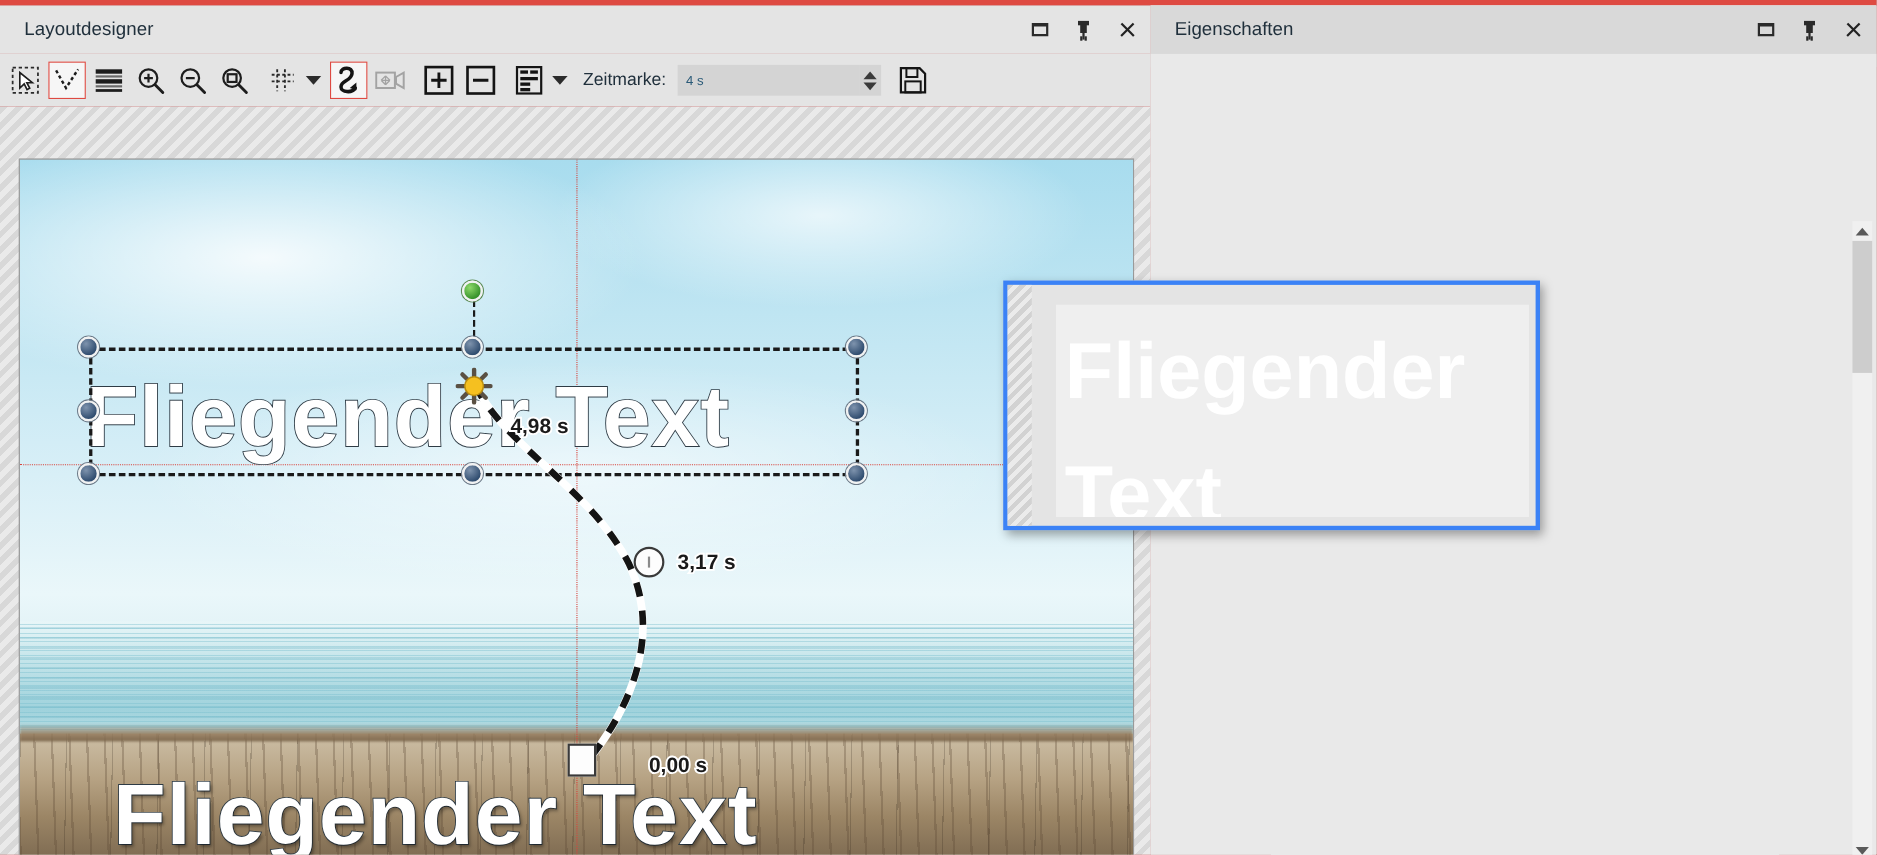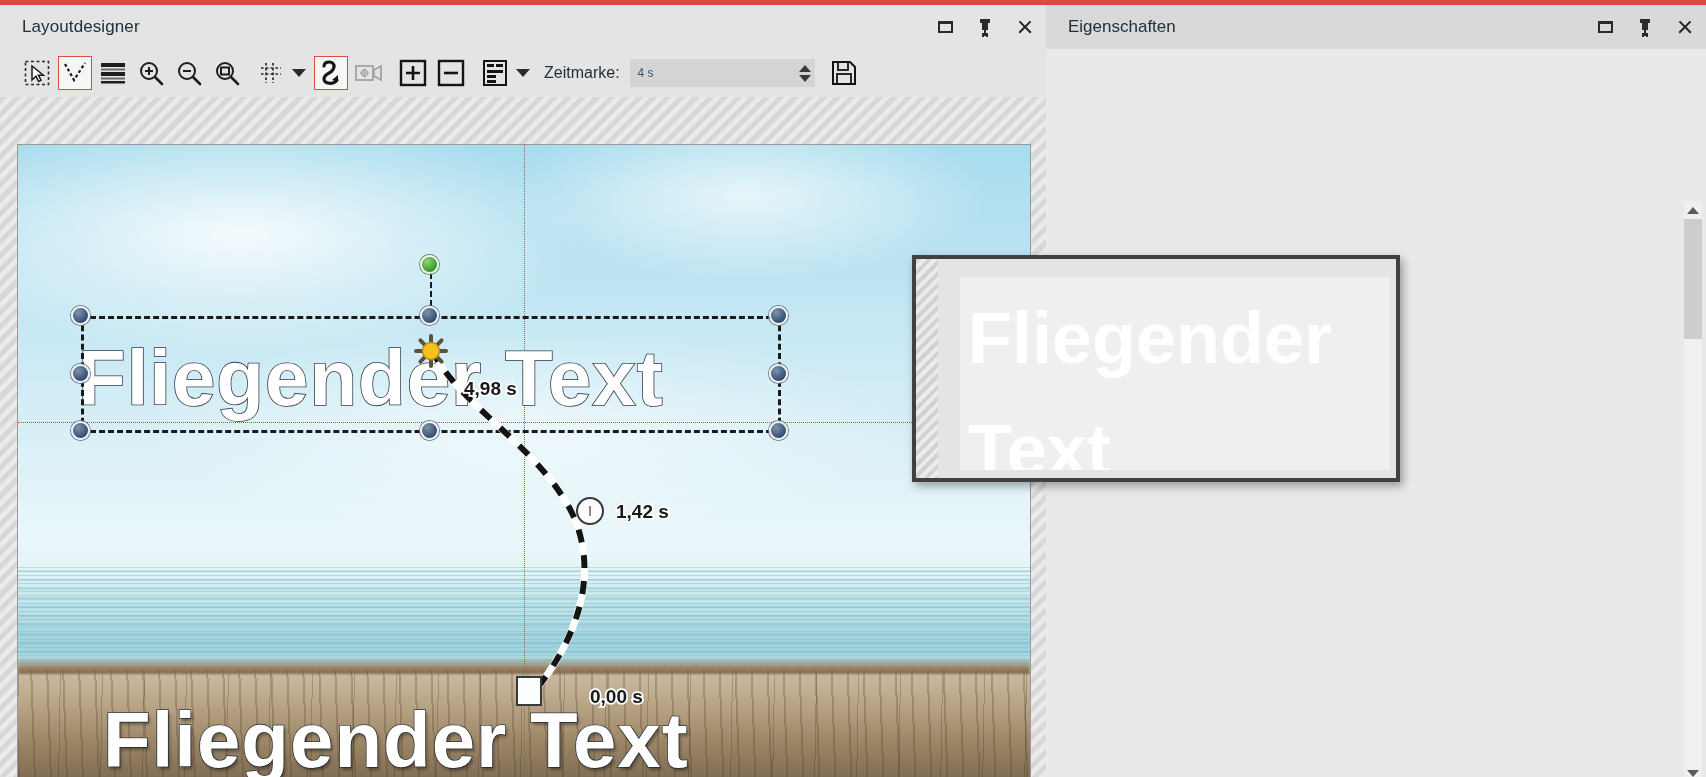--- a/index.html
+++ b/index.html
@@ -28,21 +28,21 @@
   .ico-pin { position:relative; width:14px; height:16px; }
   .ico-pin:before { content:""; position:absolute; left:2px; top:0; width:10px; height:4px; background:#2a2a2a;}
   .ico-pin:after { content:""; position:absolute; left:4px; top:3px; width:6px; height:8px; background:#2a2a2a;
      box-shadow: -2px 9px 0 -2px #2a2a2a, 2px 9px 0 -2px #2a2a2a; }
   .ico-pin i { position:absolute; left:6px; top:11px; width:2px; height:6px; background:#2a2a2a; }
   .ico-x { position:relative; width:16px; height:16px; }
   .ico-x:before,.ico-x:after { content:""; position:absolute; left:0; top:7px; width:16px; height:2.4px; background:#222; }
   .ico-x:before { transform:rotate(45deg);} .ico-x:after { transform:rotate(-45deg);}
 
   
-  .ld-toolbar { position:absolute; left:0; top:44px; width:1046px; height:48px; background:#e4e4e4; display:flex; align-items:center; padding-left:20px; }
+  .ld-toolbar { position:absolute; left:0; top:44px; width:1046px; height:48px; background:#e4e4e4; display:flex; align-items:center; padding-left:6px; }
   .tb { width:34px; height:34px; display:flex; align-items:center; justify-content:center; margin-right:4px; cursor:pointer; position:relative; }
   .tb.sel { border:1px solid #de4a42; background:#f6f6f6; }
   .tb svg { display:block; }
   .tb-sep { width:6px; }
   .caret { width:0; height:0; border-left:7px solid transparent; border-right:7px solid transparent; border-top:8px solid #2b2b2b; cursor:pointer; }
   .tb-label { font-size:16px; color:#20303c; margin:0 10px 0 14px; }
   .spin-field { height:28px; width:165px; background:#d4d4d4; border:none; display:flex; align-items:center; padding-left:8px; font-size:12px; color:#2a5a78; }
   .spinner { width:20px; height:28px; background:#d4d4d4; display:flex; flex-direction:column; align-items:center; justify-content:center; gap:3px; cursor:pointer;}
   .sp-up { width:0;height:0;border-left:6px solid transparent;border-right:6px solid transparent;border-bottom:7px solid #3a3a3a;}
   .sp-dn { width:0;height:0;border-left:6px solid transparent;border-right:6px solid transparent;border-top:7px solid #3a3a3a;}
@@ -108,21 +108,21 @@
 
   
   .vscroll { position:absolute; right:4px; top:196px; width:18px; height:581px; background:#f0f0f0; }
   .vscroll .up,.vscroll .dn { width:18px; height:18px; display:flex; align-items:center; justify-content:center; cursor:pointer;}
   .vscroll .thumb { position:absolute; left:0; top:18px; width:18px; height:120px; background:#cdcdcd; }
   .s-up { width:0;height:0;border-left:6px solid transparent;border-right:6px solid transparent;border-bottom:7px solid #5a5a5a;}
   .s-dn { width:0;height:0;border-left:6px solid transparent;border-right:6px solid transparent;border-top:7px solid #5a5a5a;}
 
   
   .overlay { position:absolute; left:912px; top:255px; width:488px; height:227px;
-     border:4px solid #404040; background:#e4e4e4; box-shadow:3px 4px 9px rgba(0,0,0,.35); }
+     border:4px solid #3b82f6; background:#e4e4e4; box-shadow:3px 4px 9px rgba(0,0,0,.35); }
   .overlay-strip { position:absolute; left:0; top:0; width:22px; height:100%;
      background:repeating-linear-gradient(135deg,#d2d2d2 0 4px,#ebebeb 4px 8px); }
   .overlay-inner { position:absolute; left:44px; top:18px; right:6px; bottom:8px; background:#efefef; overflow:hidden; }
   .overlay-text { position:absolute; left:8px; top:6px; font-size:72px; font-weight:700; color:#fff; line-height:1.55;
      font-family:"Liberation Sans", sans-serif; }
 </style>
 </head>
 <body>
 
 <div class="app">
@@ -291,21 +291,21 @@
               <path d="M17 2 V8 M17 26 V32 M2 17 H8 M26 17 H32 M6.4 6.4 L10.6 10.6 M23.4 23.4 L27.6 27.6 M27.6 6.4 L23.4 10.6 M10.6 23.4 L6.4 27.6"></path>
             </g>
             <circle cx="17" cy="17" r="8.5" fill="#f5c020" stroke="#b88c10" stroke-width="1.4"></circle>
           </svg>
         </div>
         <div class="time-label" style="left:446px; top:233px;">4,98 s</div>
 
         <div class="kf-circle" style="left:558px; top:352px;">
             <i></i>
           </div>
-        <div class="time-label" style="left:598px; top:356px;">1,42 s</div>
+        <div class="time-label" style="left:598px; top:356px;">3,17 s</div>
 
         <div class="kf-rect" style="left:498px; top:531px;"></div>
         <div class="time-label" style="left:530px; top:541px;margin-left:42px;">0,00 s</div>
       </div>
     </div>
   </div>
 
   <div class="props">
     <div class="props-head">
       <div class="props-title">Eigenschaften</div>

